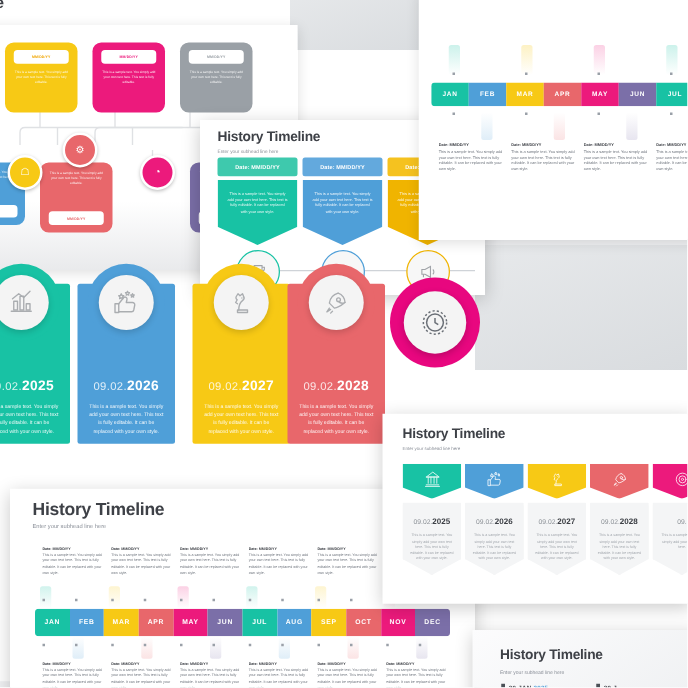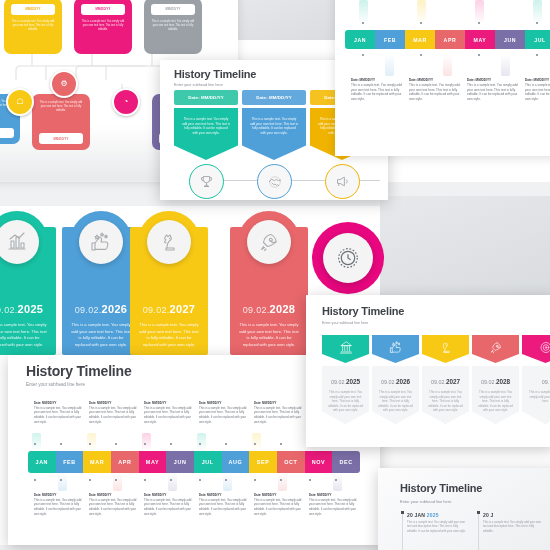--- a/index.html
+++ b/index.html
@@ -5,21 +5,21 @@
   html,body{margin:0;padding:0;}
   body{
     width:550px;height:550px;overflow:hidden;position:relative;
     background:#ffffff;
     font-family:"Liberation Sans", sans-serif;
     -webkit-font-smoothing:antialiased;
   }
   .stage{position:absolute;inset:0;overflow:hidden;background:#ffffff;}
 
   
-  .slide{position:absolute;background:#fff;overflow:hidden;}
+  .slide{position:absolute;background:#fff;overflow:hidden;margin-top:36px;}
   .shadow-soft{box-shadow:0 2px 10px rgba(0,0,0,.13);}
   .shadow-hard{box-shadow:0 3px 14px rgba(0,0,0,.22);}
 
   .sl-title{font-weight:bold;color:#3e4147;letter-spacing:-.2px;}
   .sl-sub{color:#8a8f98;}
 
   
   #slideA{left:-14px;top:-16px;width:252px;height:196px;
     background:linear-gradient(180deg,#ffffff 0%,#ffffff 72%,#e9eaec 100%);}
   .fc-box{position:absolute;border-radius:7px;}
@@ -326,21 +326,21 @@
               <path d="M6 13l4-5a1.6 1.6 0 0 1 2.6 1.6L12 12h5a1.8 1.8 0 0 1 1.8 2l-.8 4a1.8 1.8 0 0 1-1.8 1.4H6"></path>
               <path d="M8 5l.6 1.3L10 6.6 9 7.6l.3 1.4L8 8.3 6.7 9 7 7.6 6 6.6l1.4-.3z"></path>
               <path d="M13 3l.5 1 1.1.2-.8.8.2 1.1-1-.5-1 .5.2-1.1-.8-.8 1.1-.2z"></path>
               <path d="M17 5l.4.9 1 .1-.7.7.2 1-.9-.5-.9.5.2-1-.7-.7 1-.1z"></path>
             </svg>
           </div>
         </div>
         <div class="yr"><span>09.02.</span><b>2026</b></div>
         <p>This is a sample text. You simply add your own text here. This text is fully editable. It can be replaced with your own style.</p>
       </div>
-      <div class="bcol" style="left: 152px;">
+      <div class="bcol" style="left: 176px;">
         <div class="bar" style="background: rgb(247, 201, 21);"></div>
         <div class="bknob" style="background: rgb(247, 201, 21);">
           <div class="inner">
             <svg width="24" height="24" viewBox="0 0 24 24" fill="none" stroke="#62686f" stroke-width="1.1" stroke-linecap="round" stroke-linejoin="round">
               <path d="M9 20h8v-2H9z"></path>
               <path d="M10 18c0-4 1-6 3-7.5 1.4-1 1.5-2.5.8-3.6L13 5l-2 1.6L9.4 5 8 7.2c-.6 1.1 0 2.2.8 2.6L7.5 12 9 13"></path>
               <path d="M12.5 8.4h.01"></path>
             </svg>
           </div>
         </div>

